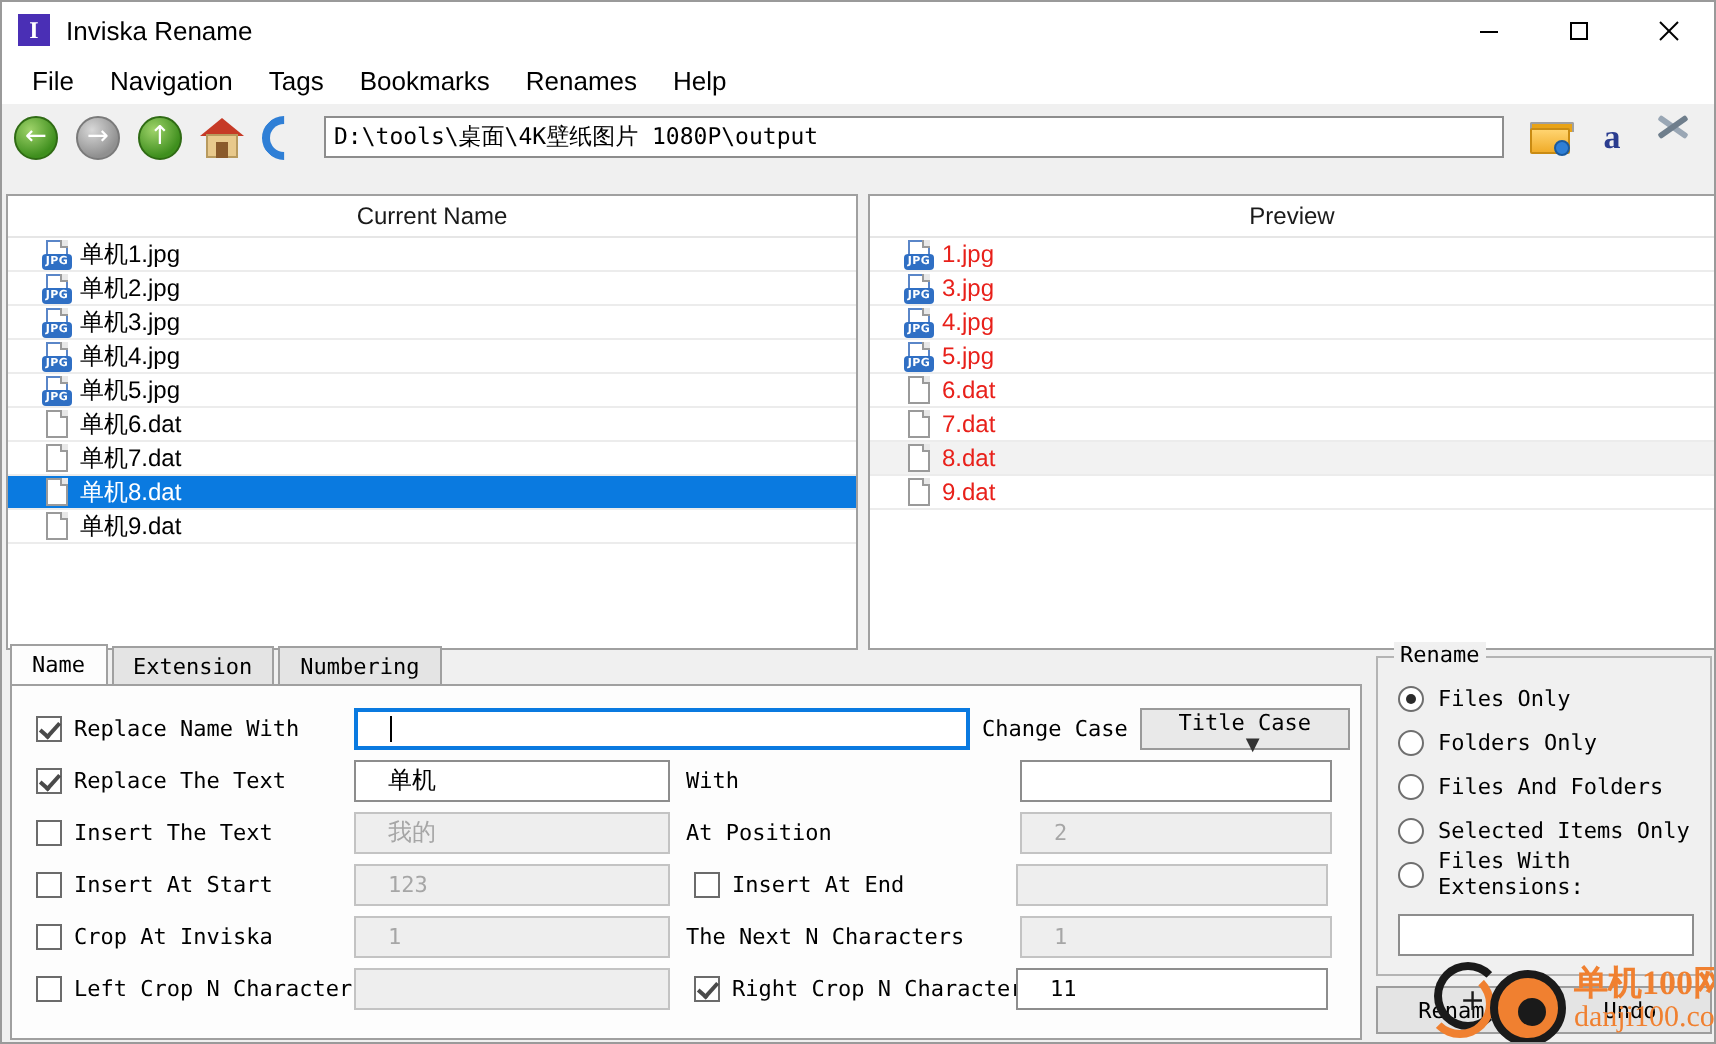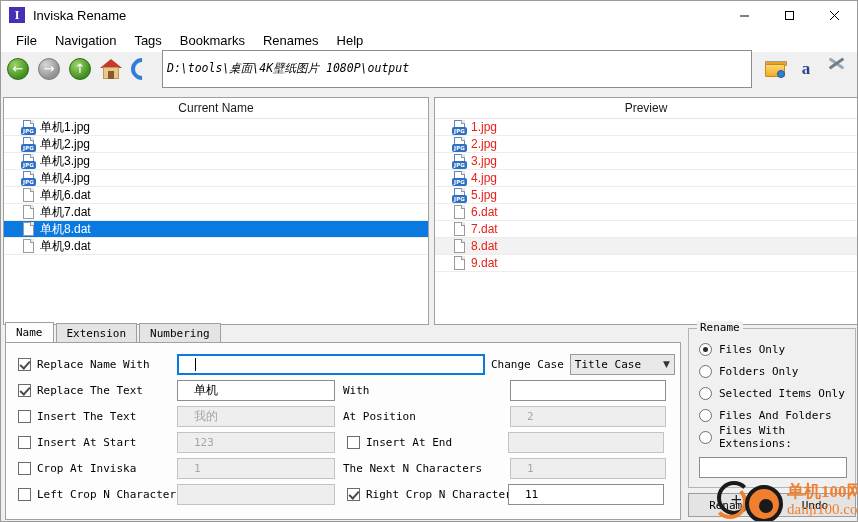--- a/index.html
+++ b/index.html
@@ -96,26 +96,26 @@
     width: 6px; height: 8px;
     background: #8a5a2b;
   }
   .refresh {
     width: 22px; height: 22px; border-radius: 50%;
     border: 4px solid #2f7fd6;
     border-top-color: transparent; border-right-color: transparent;
     transform: rotate(45deg);
   }
   .pathbar {
-    flex: 1; height: 38px; margin: 0 6px 0 6px;
+    flex: 1; height: 21px; margin: 0 6px 0 6px;
     background: #fff; border: 1px solid #8d8d8d;
     font-family: "DejaVu Sans Mono", monospace;
     font-size: 11.5px; color: #000;
     display: flex; align-items: center;
-    padding: 0 4px; overflow: hidden; white-space: nowrap; font-style: italic;
+    padding: 0 4px; overflow: hidden; white-space: nowrap;
   }
   .tb-right { display: flex; align-items: center; margin-right: 6px; }
   .folder-ic {
     width: 20px; height: 16px; position: relative;
   }
   .folder-ic .tab {
     position: absolute; left: 0; top: 0; width: 9px; height: 3px;
     background: #e8a317; border-radius: 1px 1px 0 0;
   }
   .folder-ic .bd {
@@ -230,20 +230,21 @@
   .fin.disabled { background: #eeeeee; border-color: #c3c3c3; color: #a6a6a6; }
   .fin.focused { border: 2px solid #0a7ae0; }
   .caret {
     display: inline-block; width: 1px; height: 13px; background: #000;
   }
   .fsel {
     height: 21px; border: 1px solid #9a9a9a; background: #e9e9e9;
     font-family: "DejaVu Sans Mono", monospace; font-size: 11px; color: #000;
     display: flex; align-items: center; padding: 0 4px;
     justify-content: space-between;
+    flex-direction: column;
   }
   .chev { font-size: 9px; color: #333; margin-left: 8px; font-family: "DejaVu Sans", sans-serif; }
 
   
   .groupbox {
     position: absolute; left: 687px; top: 327px;
     width: 168px; height: 160px;
     border: 1px solid #b4b4b4; background: transparent;
   }
   .group-title {
@@ -422,20 +423,28 @@
         </div>
         <div class="row">
           <div class="ficon jpg">
             <div class="sheet"></div>
             <div class="fold"></div>
             <div class="badge">JPG</div>
           </div>
           <span class="rname">单机4.jpg</span>
         </div>
         <div class="row">
+          <div class="ficon jpg">
+            <div class="sheet"></div>
+            <div class="fold"></div>
+            <div class="badge">JPG</div>
+          </div>
+          <span class="rname">单机5.jpg</span>
+        </div>
+        <div class="row">
           <div class="ficon">
             <div class="sheet"></div>
             <div class="fold"></div>
           </div>
           <span class="rname">单机6.dat</span>
         </div>
         <div class="row">
           <div class="ficon">
             <div class="sheet"></div>
             <div class="fold"></div>
@@ -462,28 +471,20 @@
   <div class="panel" id="panel-right">
     <div class="panel-head">Preview</div>
     <div class="rows" id="right-rows">
         <div class="row">
           <div class="ficon jpg">
             <div class="sheet"></div>
             <div class="fold"></div>
             <div class="badge">JPG</div>
           </div>
           <span class="rname">1.jpg</span>
-        </div>
-        <div class="row">
-          <div class="ficon jpg">
-            <div class="sheet"></div>
-            <div class="fold"></div>
-            <div class="badge">JPG</div>
-          </div>
-          <span class="rname">2.jpg</span>
         </div>
         <div class="row">
           <div class="ficon jpg">
             <div class="sheet"></div>
             <div class="fold"></div>
             <div class="badge">JPG</div>
           </div>
           <span class="rname">3.jpg</span>
         </div>
         <div class="row">
@@ -624,25 +625,25 @@
         <div class="radio-row">
           <div class="radio on"></div>
           <span class="rlabel">Files Only</span>
         </div>
         <div class="radio-row">
           <div class="radio"></div>
           <span class="rlabel">Folders Only</span>
         </div>
         <div class="radio-row">
           <div class="radio"></div>
-          <span class="rlabel">Selected Items Only</span>
+          <span class="rlabel">Files And Folders</span>
         </div>
         <div class="radio-row">
           <div class="radio"></div>
-          <span class="rlabel">Files And Folders</span>
+          <span class="rlabel">Selected Items Only</span>
         </div>
         <div class="radio-row">
           <div class="radio"></div>
           <span class="rlabel">Files With Extensions:</span>
         </div>
       </div>
     <div class="ext-input"></div>
   </div>
 
   <div class="btnrow">

